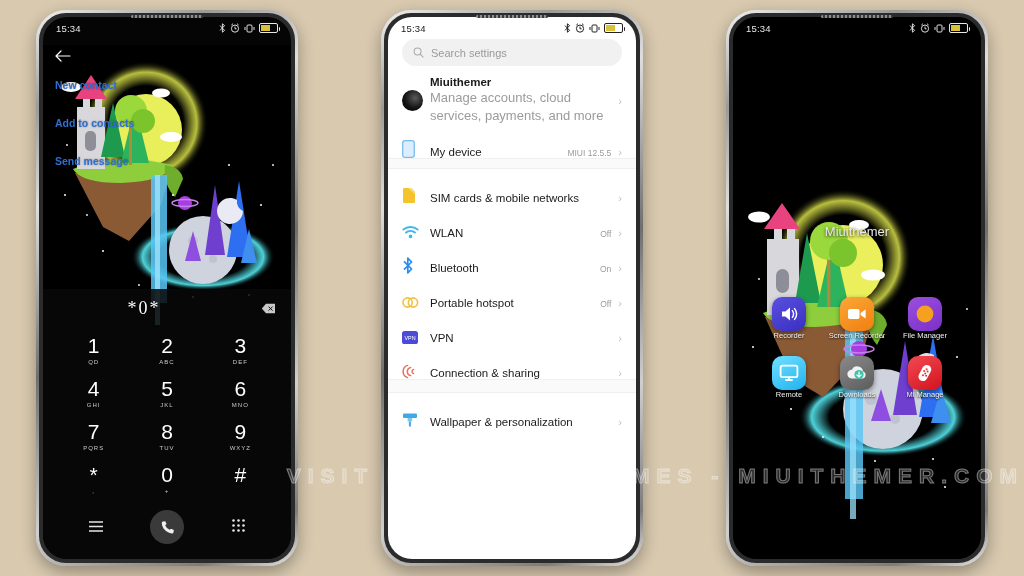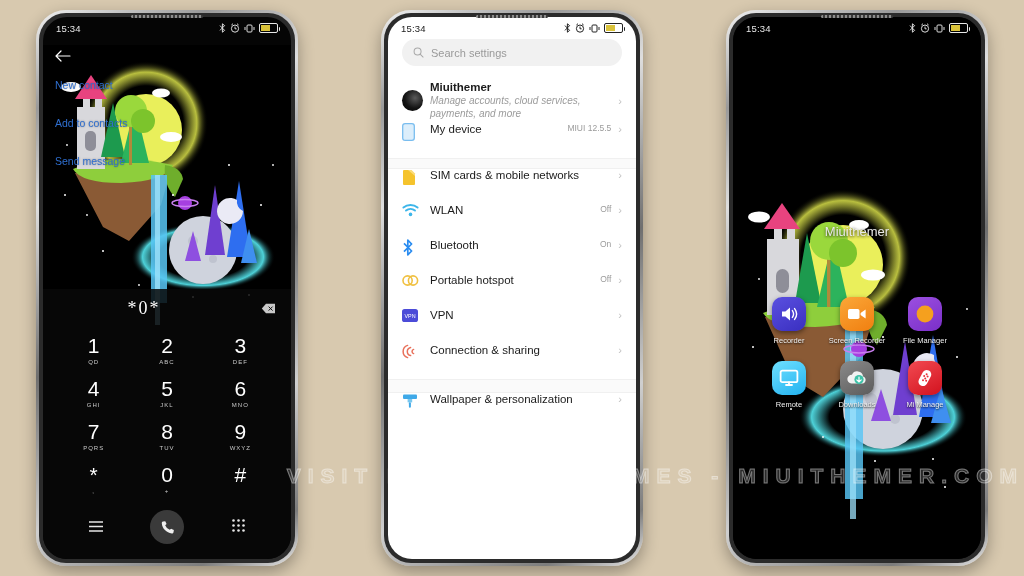--- a/index.html
+++ b/index.html
@@ -42,21 +42,21 @@
 
   
   .p1 .screen { background:#050505; }
   .dialer-top { height:36px; display:flex; align-items:center; position:relative; z-index:4;}
   .dialer-back { width:40px; text-align:center; color:#fff; font-size:16px; }
   .dialer-title { flex:1; text-align:center; color:#f0f0f0; font-size:13.5px; margin-right:38px;}
 
   .wallpaper { position:absolute; left:0; right:0; top:0; bottom:0; overflow:hidden; }
 
   .contact-actions { position:absolute; left:12px; top:62px; z-index:3; }
-  .contact-actions div { color:#2f6fd0; font-size:10.5px; margin-bottom:26px; font-weight:400;
+  .contact-actions div { color:#2f6fd0; font-size:10.5px; margin-bottom:26px; font-weight:700;
                          text-shadow:0 0 2px rgba(0,0,0,.4); }
 
   .numrow { position:absolute; left:0; right:0; top:272px; height:38px;
             background:rgba(8,8,8,.86); display:flex; align-items:center; z-index:4; }
   .numrow .num { flex:1; text-align:center; color:#fff; font-size:18px; letter-spacing:2px;
                  font-family:"Liberation Serif", serif; }
   .numrow .bk { width:46px; display:flex; align-items:center; justify-content:center; color:#c8c8c8; }
 
   .keypad { position:absolute; left:0; right:0; top:310px; bottom:0; background:#070707; z-index:4;
             display:flex; flex-direction:column; }
@@ -70,41 +70,41 @@
   .kicon { color:#e6e6e6; }
 
   
   .p2 .screen { background:#ffffff; }
   .set-title { font-size:22px; color:#111; padding:30px 0 12px 22px; font-weight:400;}
   .searchbar { margin:0 14px 12px; height:27px; background:#f1f1f1; border-radius:14px;
                display:flex; align-items:center; padding:0 11px; gap:7px; }
   .searchbar span { color:#9a9a9a; font-size:11px; }
   .set-list { }
   .set-gap { height:11px; background:#fafafa; border-top:1px solid #f0f0f0; border-bottom:1px solid #f0f0f0;}
-  .set-row { display:flex; align-items:flex-start; padding:0 14px; height:35px; position:relative; }
+  .set-row { display:flex; align-items:flex-end; padding:0 14px; height:35px; position:relative; }
   .set-row.acct { height:45px; align-items:center; }
   .set-ico { width:24px; display:flex; align-items:center; justify-content:flex-start; flex:0 0 28px;}
   .set-txt { flex:1; }
   .set-lbl { font-size:11.5px; color:#1b1b1b; }
-  .set-sub { font-size:10px; color:#9b9b9b; line-height:1.35; margin-top:1px;font-style:italic;}
+  .set-sub { font-size:13px; color:#9b9b9b; line-height:1.35; margin-top:1px;}
   .set-val { font-size:8.5px; color:#9b9b9b; margin-right:7px; }
   .chev { color:#c2c2c2; font-size:11px; }
   .avatar { width:21px; height:21px; border-radius:50%;
             background:radial-gradient(circle at 62% 38%,#5a5a5a 0%,#141414 55%,#000 100%); }
 
   
   .p3 .screen { background:#000; }
   .folderlabel { position:absolute; top:207px; left:0; right:0; text-align:center;
                  color:#e9e9e9; font-size:13px; z-index:3; text-shadow:0 1px 3px rgba(0,0,0,.8);}
   .appgrid { position:absolute; left:22px; right:22px; top:280px; z-index:3;
              display:grid; grid-template-columns:repeat(3,1fr); row-gap:16px; }
   .app { display:flex; flex-direction:column; align-items:center; }
   .app .ic { width:34px; height:34px; border-radius:10px; display:flex; align-items:center;
              justify-content:center; box-shadow:0 2px 5px rgba(0,0,0,.45); }
-  .app .nm { margin-top:5px; font-size:7.5px; color:#efefef; text-align:center; line-height:1.25;
+  .app .nm { font-size:7.5px; color:#efefef; text-align:center; line-height:1.25;
              text-shadow:0 1px 2px rgba(0,0,0,.9); }
 
   
   .watermark { position:absolute; left:0; right:0; top:464px; text-align:right;
     font-size:21px; letter-spacing:7px; font-weight:700; z-index:50; pointer-events:none;
     color:rgba(255,255,255,.16);
     -webkit-text-stroke:1px rgba(255,255,255,.42);
     font-family:"Liberation Sans", sans-serif; white-space:nowrap;}
 </style>
 </head>

